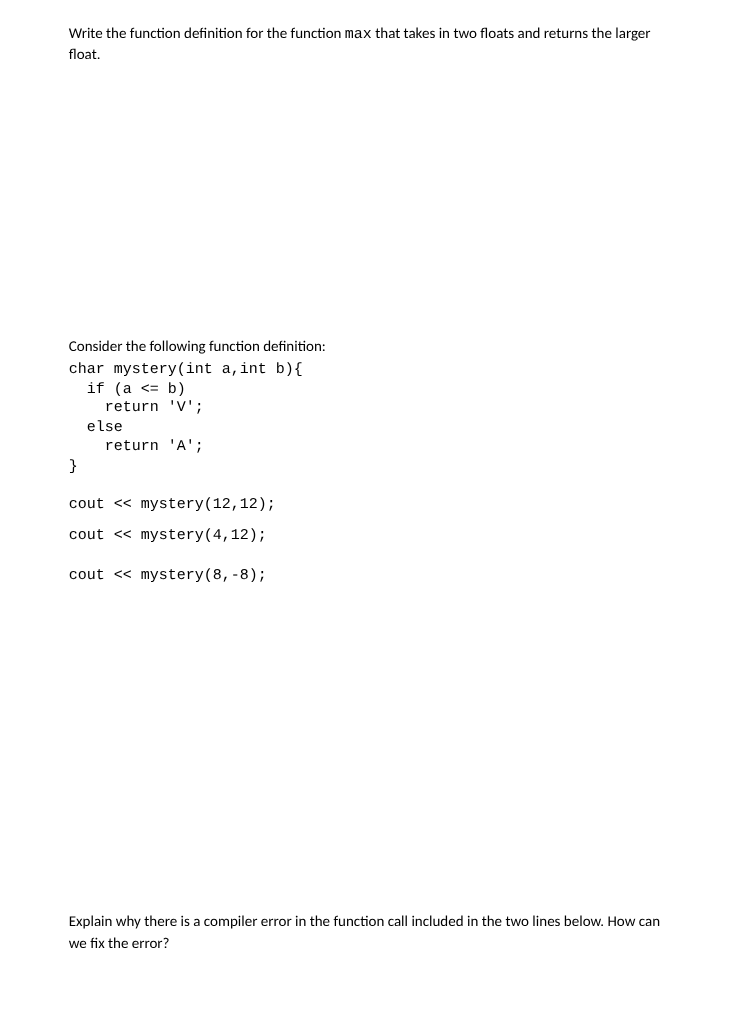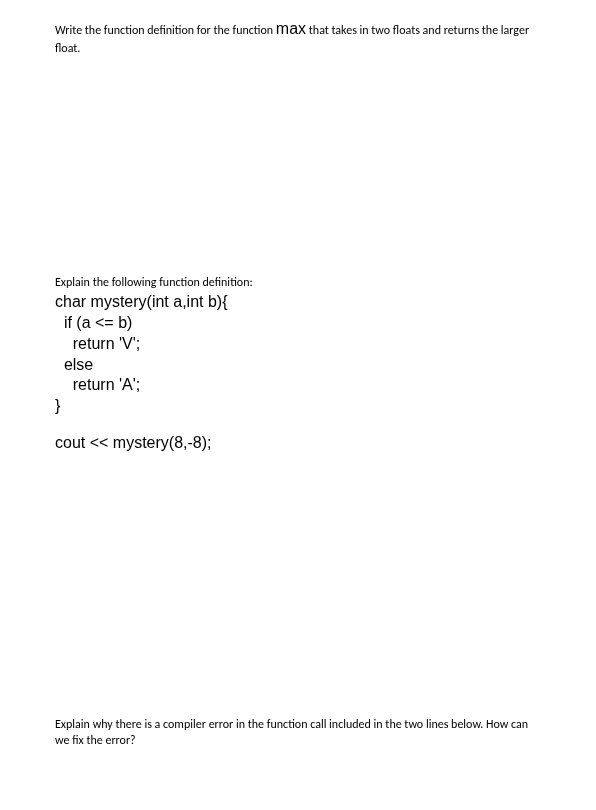--- a/index.html
+++ b/index.html
@@ -11,22 +11,22 @@
     font-size: 12px;
     color: #000;
     line-height: 1.35;
   }
   .page {
     box-sizing: border-box;
     width: 596px;
     padding: 19px 55px 20px 55px;
   }
   .code {
-    font-family: Liberation Sans, sans-serif;
-    font-size: 16px;
+    font-family: Liberation Mono, monospace;
+    font-size: 12px;
     white-space: pre;
     line-height: 1.3;
   }
   .q1 { margin-bottom: 218px; }
   .q2-intro { margin-bottom: 2px; }
   .q2-codeblock { margin-bottom: 14px; }
   .q2-instruct { margin-bottom: 12px; }
   .cout-line { margin-bottom: 10px; }
   .cout-last { margin-bottom: 0; margin-top: 16px; }
   .gap-mid { height: 262px; }
@@ -35,27 +35,29 @@
 </head>
 <body>
 
 <div class="page">
 
   <div class="q1">
     <span>Write the function definition for the function </span><span class="code">max</span><span> that takes in two floats and returns the larger float.</span>
   </div>
 
   <div>
-    <div class="q2-intro">Explain the following function definition:</div>
+    <div class="q2-intro">Consider the following function definition:</div>
     <div class="code q2-codeblock">char mystery(int a,int b){
   if (a &lt;= b)
     return 'V';
   else
     return 'A';
 }</div>
+    <div class="code cout-line">cout &lt;&lt; mystery(12,12);</div>
+    <div class="code cout-line">cout &lt;&lt; mystery(4,12);</div>
     <div class="code cout-last">cout &lt;&lt; mystery(8,-8);</div>
   </div>
 
   <div class="gap-mid"></div>
 
   <div>
     <div class="q3-text">Explain why there is a compiler error in the function call included in the two lines below. How can we fix the error?</div>
 
   </div>
 

